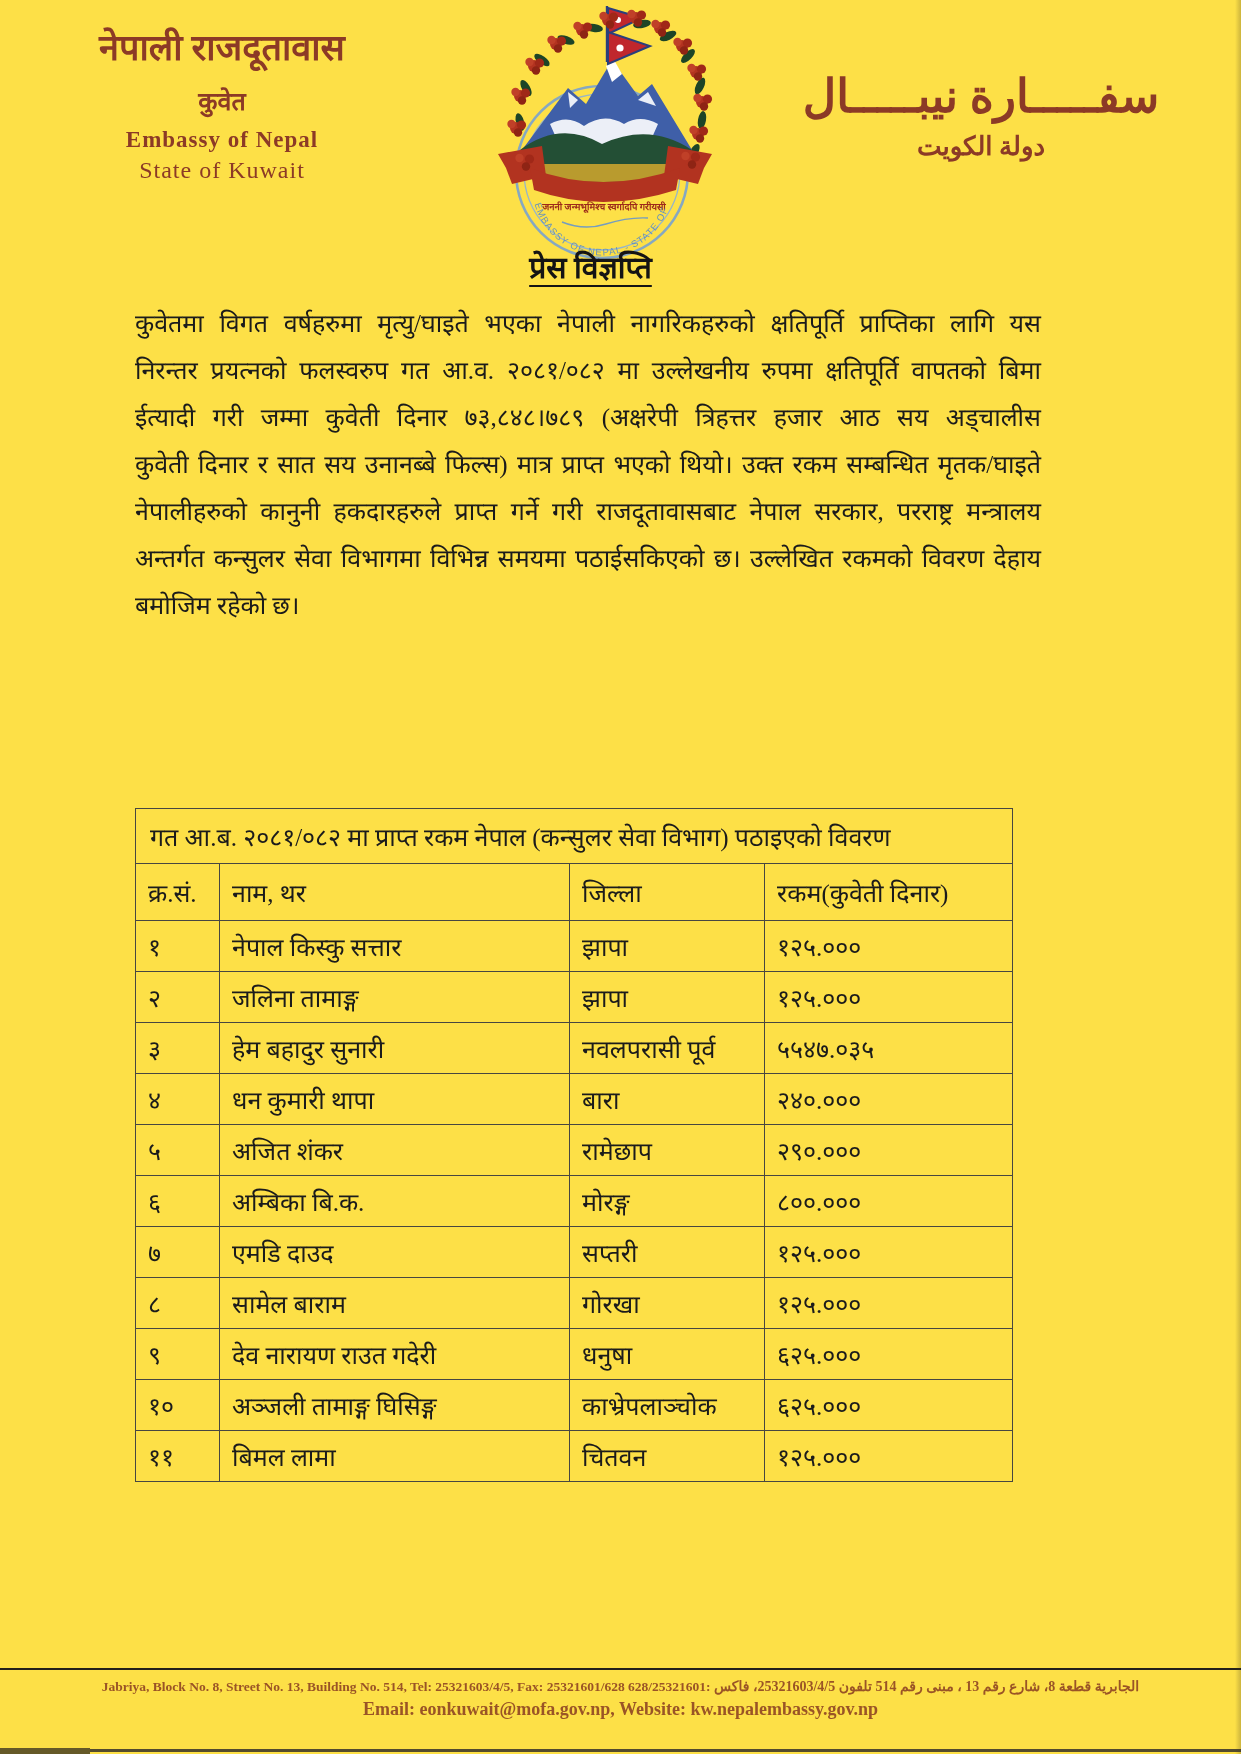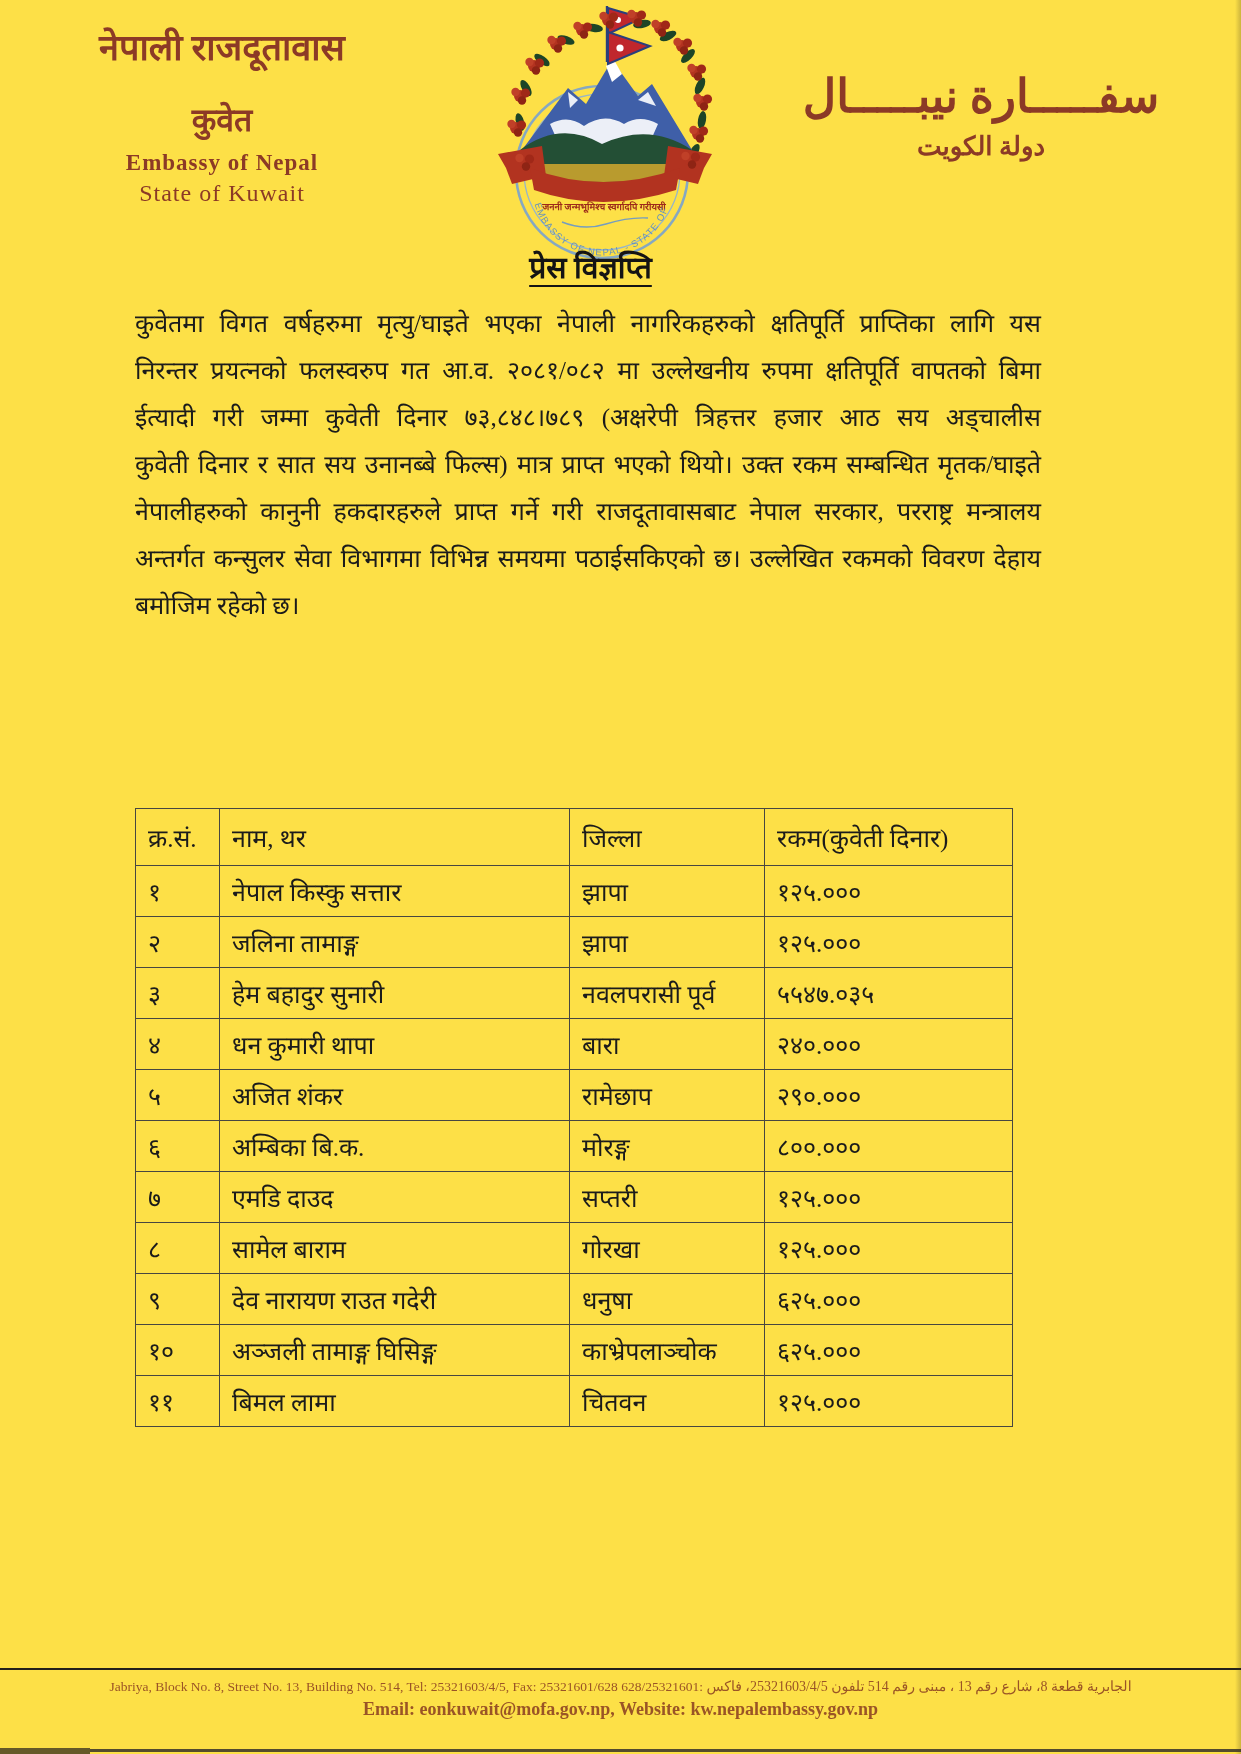--- a/index.html
+++ b/index.html
@@ -6,21 +6,21 @@
   body{width:1241px;height:1754px;background:#e8e4d2;font-family:"Liberation Serif", serif;}
   .page{position:relative;width:1241px;height:1754px;background:#fde047;overflow:hidden;}
   .page::after{content:"";position:absolute;top:0;right:0;bottom:0;width:6px;
     background:linear-gradient(to left, rgba(60,50,30,.25), rgba(60,50,30,0));pointer-events:none;}
   .scan-bottom{position:absolute;left:90px;right:0;bottom:2px;height:3px;background:#35302a;opacity:.85;}
   .scan-corner{position:absolute;left:0;bottom:0;width:90px;height:6px;background:#23201b;opacity:.7;}
 
   
   .hdr-left{position:absolute;left:52px;top:28px;width:340px;text-align:center;color:#8c3a26;}
   .hdr-left .np-title{font-size:36px;font-weight:bold;line-height:1.15;}
-  .hdr-left .np-sub{font-size:32px;font-weight:bold;margin-top:28px;}
+  .hdr-left .np-sub{font-size:25px;font-weight:bold;margin-top:14px;}
   .hdr-left .en-title{font-size:23px;font-weight:bold;letter-spacing:1px;margin-top:10px;font-family:"Liberation Serif",serif;}
   .hdr-left .en-sub{font-size:24px;font-weight:normal;letter-spacing:1px;margin-top:4px;}
   .hdr-right{position:absolute;right:70px;top:72px;width:380px;text-align:center;color:#8c3a26;direction:rtl;}
   .hdr-right .ar-title{font-size:46px;font-weight:bold;line-height:1.1;}
   .hdr-right .ar-sub{font-size:26px;font-weight:bold;margin-top:8px;}
 
   .emblem{position:absolute;left:490px;top:4px;width:230px;height:258px;}
 
   
   .doc-title{position:absolute;left:0;top:246px;width:1241px;text-align:center;}
@@ -38,21 +38,21 @@
   table.data td, table.data th{border:1.6px solid #474641;padding:6px 12px;text-align:left;font-weight:normal;
     vertical-align:middle;overflow:hidden;}
   table.data tr.caption td{height:42px;font-size:25px;padding-left:14px;}
   table.data tr.head th{height:44px;}
   table.data tbody td{height:38px;}
   col.c-sn{width:84px;} col.c-name{width:350px;} col.c-dist{width:195px;} col.c-amt{width:248px;}
 
   
   .footer-rule{position:absolute;left:0;top:1668px;width:1241px;height:0;border-top:2.5px solid #23201b;}
   .footer{position:absolute;left:0;top:1678px;width:1241px;text-align:center;color:#9a5426;}
-  .footer .l1{font-size:13.5px;font-weight:normal;}
+  .footer .l1{font-size:13.5px;font-weight:bold;}
   .footer .l1 .ar{font-size:14px;}
   .footer .l2{font-size:18px;font-weight:bold;margin-top:4px;}
 </style>
 </head>
 <body>
 
 <div class="page">
 
   <div class="hdr-left">
     <div class="np-title">नेपाली राजदूतावास</div>
@@ -167,20 +167,23 @@
     </div>
 
   <table class="data">
     <colgroup>
         <col class="c-sn">
         <col class="c-name">
         <col class="c-dist">
         <col class="c-amt">
       </colgroup>
     <thead>
+      <tr class="caption">
+        <td colspan="4">गत आ.ब. २०८१/०८२ मा प्राप्त रकम नेपाल (कन्सुलर सेवा विभाग) पठाइएको विवरण</td>
+      </tr>
       <tr class="head">
         <th>क्र.सं.</th>
         <th>नाम, थर</th>
         <th>जिल्ला</th>
         <th>रकम(कुवेती दिनार)</th>
       </tr>
     </thead>
     <tbody>
         <tr>
           <td>१</td>

